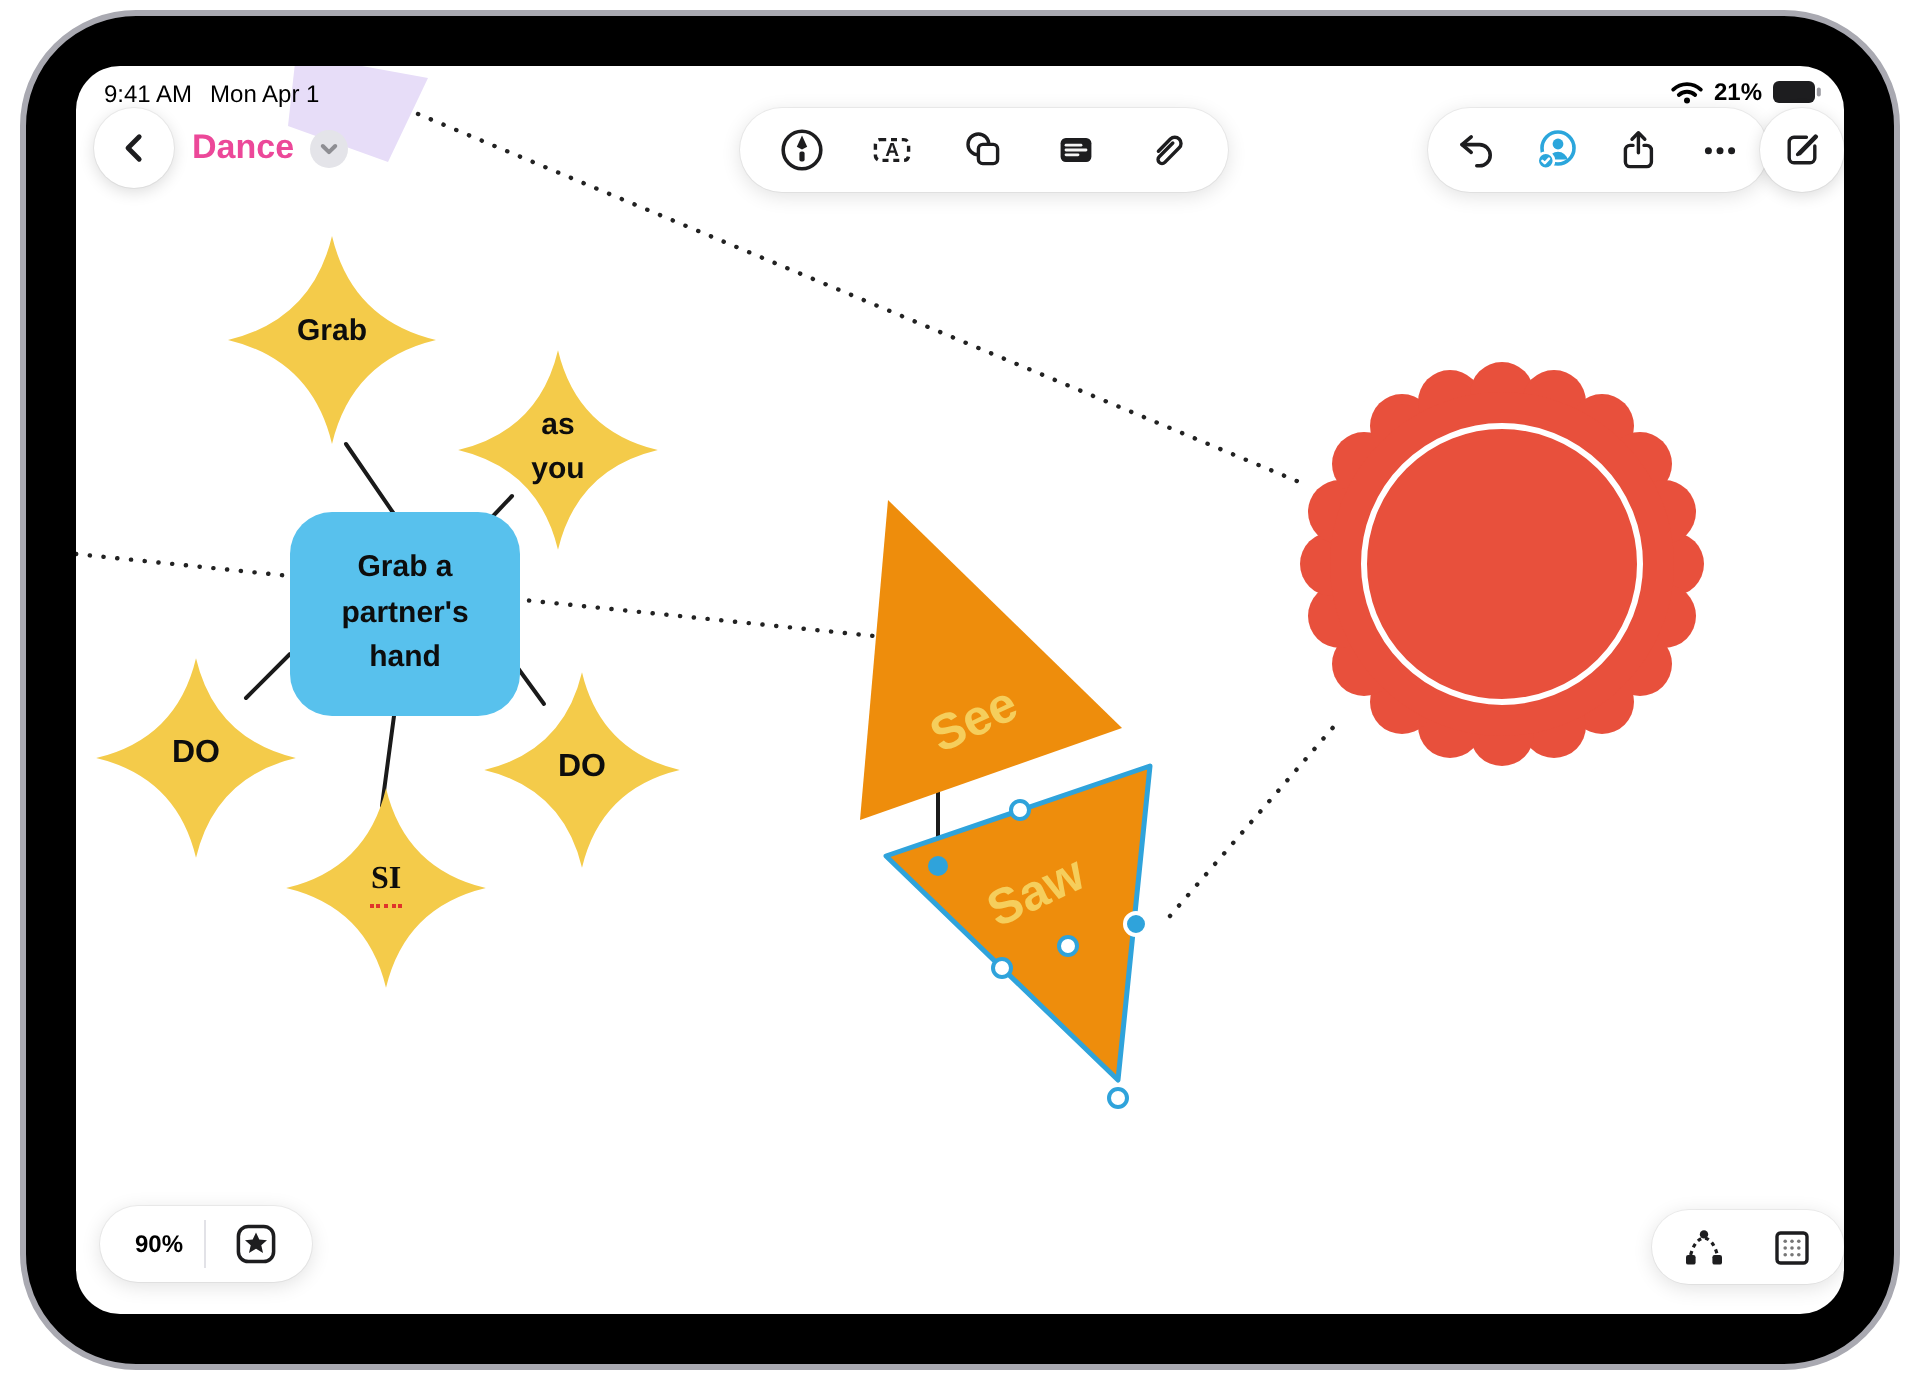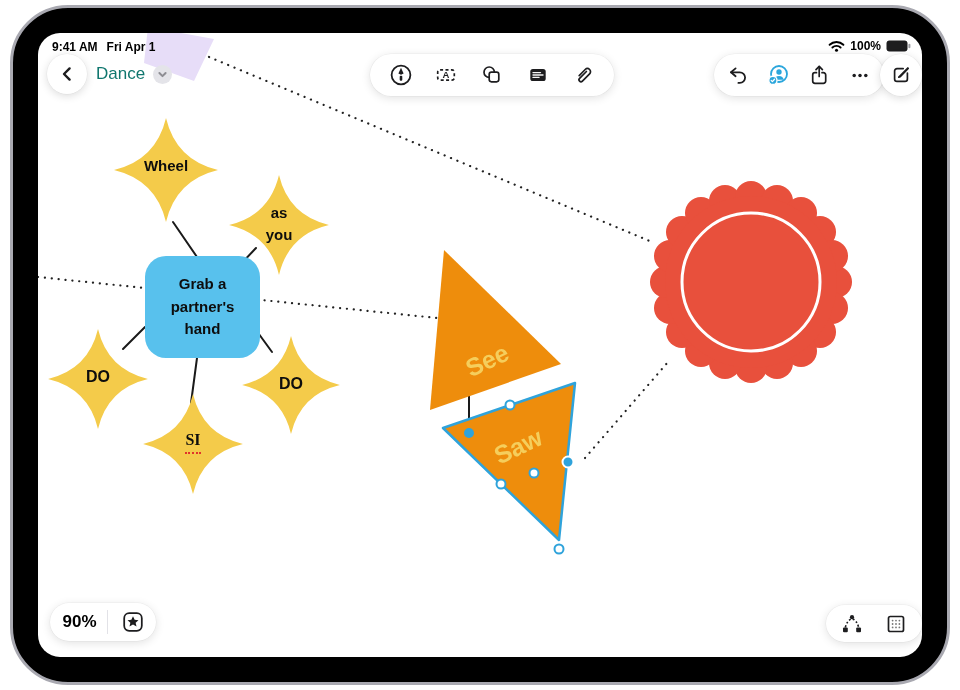--- a/index.html
+++ b/index.html
@@ -1,38 +1,38 @@
 <!DOCTYPE html>
 <html><head>
 <meta charset="utf-8">
 <style>
   html,body{margin:0;padding:0;}
   body{width:960px;height:690px;background:#fff;font-family:"Liberation Sans",sans-serif;position:relative;overflow:hidden;}
   .device{position:absolute;left:10px;top:5px;width:940px;height:680px;border-radius:58px;background:#000;border:3px solid #a9a9b1;box-sizing:border-box;}
   .screen{position:absolute;left:25px;top:25px;width:884px;height:624px;border-radius:22px;background:#fff;overflow:hidden;}
 
   
-  .status-left{position:absolute;left:14px;top:7px;display:flex;gap:9px;font-size:12px;font-weight:700;color:#000;align-items:center;}
+  .status-left{position:absolute;left:14px;top:7px;display:flex;gap:9px;font-size:12px;font-weight:400;color:#000;align-items:center;}
   .status-right{position:absolute;right:11px;top:6px;display:flex;align-items:center;gap:5px;font-size:12px;font-weight:700;color:#000;}
 
   
   .back-btn{position:absolute;left:9px;top:21px;width:40px;height:40px;border-radius:50%;background:#fff;box-shadow:0 0 0 .5px rgba(0,0,0,.05),0 2px 8px rgba(0,0,0,.14);display:flex;align-items:center;justify-content:center;cursor:pointer;}
   .title-row{position:absolute;left:58px;top:31px;display:flex;align-items:center;gap:8px;}
-  .board-title{font-size:17px;font-weight:400;color:#0f766e;}
+  .board-title{font-size:17px;font-weight:700;color:#ec4899;}
   .title-chevron{width:19px;height:19px;border-radius:50%;background:#e4e4e9;display:flex;align-items:center;justify-content:center;cursor:pointer;}
 
   .pill{position:absolute;background:#fff;border-radius:22px;box-shadow:0 0 0 .5px rgba(0,0,0,.05),0 2px 10px rgba(0,0,0,.12);display:flex;align-items:center;}
   .tool-pill{left:332px;top:21px;width:228px;height:42px;justify-content:space-around;padding:0 8px;}
   .action-pill{left:676px;top:21px;width:162px;height:42px;justify-content:space-around;padding:0 4px;}
   .compose-btn{position:absolute;left:842px;top:21px;width:42px;height:42px;border-radius:50%;background:#fff;box-shadow:0 0 0 .5px rgba(0,0,0,.05),0 2px 8px rgba(0,0,0,.14);display:flex;align-items:center;justify-content:center;cursor:pointer;}
   .icon-btn{width:36px;height:36px;display:flex;align-items:center;justify-content:center;cursor:pointer;}
 
   
   .zoom-pill{left:12px;top:570px;height:38px;width:106px;justify-content:center;gap:10px;}
-  .zoom-label{font-size:17px;font-weight:600;color:#000;padding-left:4px;cursor:pointer;}
+  .zoom-label{font-size:12px;font-weight:600;color:#000;padding-left:4px;cursor:pointer;}
   .v-div{width:1px;height:24px;background:#e2e2e7;}
   .corner-pill{left:788px;top:572px;width:88px;height:37px;justify-content:space-around;padding:0 4px;}
 
   
   .canvas-svg{position:absolute;left:0;top:0;}
   .shape-label{position:absolute;display:flex;align-items:center;justify-content:center;text-align:center;white-space:pre-line;font-weight:600;color:#0d0d0d;}
   .lbl-sm{font-size:15px;line-height:1.5;}
   .lbl-lg{font-size:16px;line-height:1.3;}
   .lbl-wave{left:88px;top:121px;width:80px;height:24px;}
   .lbl-asyou{left:201px;top:168px;width:80px;height:46px;}
@@ -117,43 +117,43 @@
     <g stroke="#2FA3DB">
       <circle cx="472" cy="372" r="4.5" fill="#fff" stroke-width="2"></circle>
       <circle cx="431" cy="400" r="5" fill="#2FA3DB" stroke="none"></circle>
       <circle cx="530" cy="429" r="5.5" fill="#2FA3DB" stroke="#fff" stroke-width="2"></circle>
       <circle cx="496" cy="440" r="4.5" fill="#fff" stroke-width="2"></circle>
       <circle cx="463" cy="451" r="4.5" fill="#fff" stroke-width="2"></circle>
       <circle cx="521" cy="516" r="4.5" fill="#fff" stroke-width="2"></circle>
     </g>
   </svg>
 
-  <div class="shape-label lbl-sm lbl-wave">Wheel</div>
+  <div class="shape-label lbl-sm lbl-wave">Grab</div>
   <div class="shape-label lbl-sm lbl-asyou">as
 you</div>
   <div class="shape-label lbl-sm lbl-grab">Grab a
 partner's
 hand</div>
   <div class="shape-label lbl-lg lbl-doleft">DO</div>
   <div class="shape-label lbl-lg lbl-doright">DO</div>
   <div class="shape-label lbl-lg lbl-si"><span class="red-underline">SI</span></div>
   <div class="shape-label lbl-tri lbl-see">See</div>
   <div class="shape-label lbl-tri lbl-saw">Saw</div>
 
   <div class="status-left">
     <span>9:41 AM</span>
-    <span>Fri Apr 1</span>
+    <span>Mon Apr 1</span>
   </div>
   <div class="status-right">
     <svg width="17" height="12" viewBox="0 0 17 12" fill="none" stroke="#000" stroke-width="1.9" stroke-linecap="round">
       <path d="M1.6 4.8 a10 10 0 0 1 13.8 0"></path>
           <path d="M4.4 7.5 a6 6 0 0 1 8.2 0"></path>
           <circle cx="8.5" cy="10.2" r="1.5" fill="#000" stroke="none"></circle>
     </svg>
-    <span>100%</span>
+    <span>21%</span>
     <svg width="25" height="12" viewBox="0 0 25 12">
       <rect x="0.5" y="0.5" width="21" height="11" rx="3" fill="#1d1d1f"></rect>
           <rect x="22.4" y="3.8" width="2" height="4.4" rx="1" fill="#9a9aa0"></rect>
     </svg>
   </div>
 
   <div class="back-btn">
     <svg width="24" height="24" viewBox="0 0 24 24" fill="none" stroke="#1d1d1f" stroke-width="2.4" stroke-linecap="round" stroke-linejoin="round">
           <path d="M14.6 6.4 L9 12 l5.6 5.6"></path>
         </svg>

